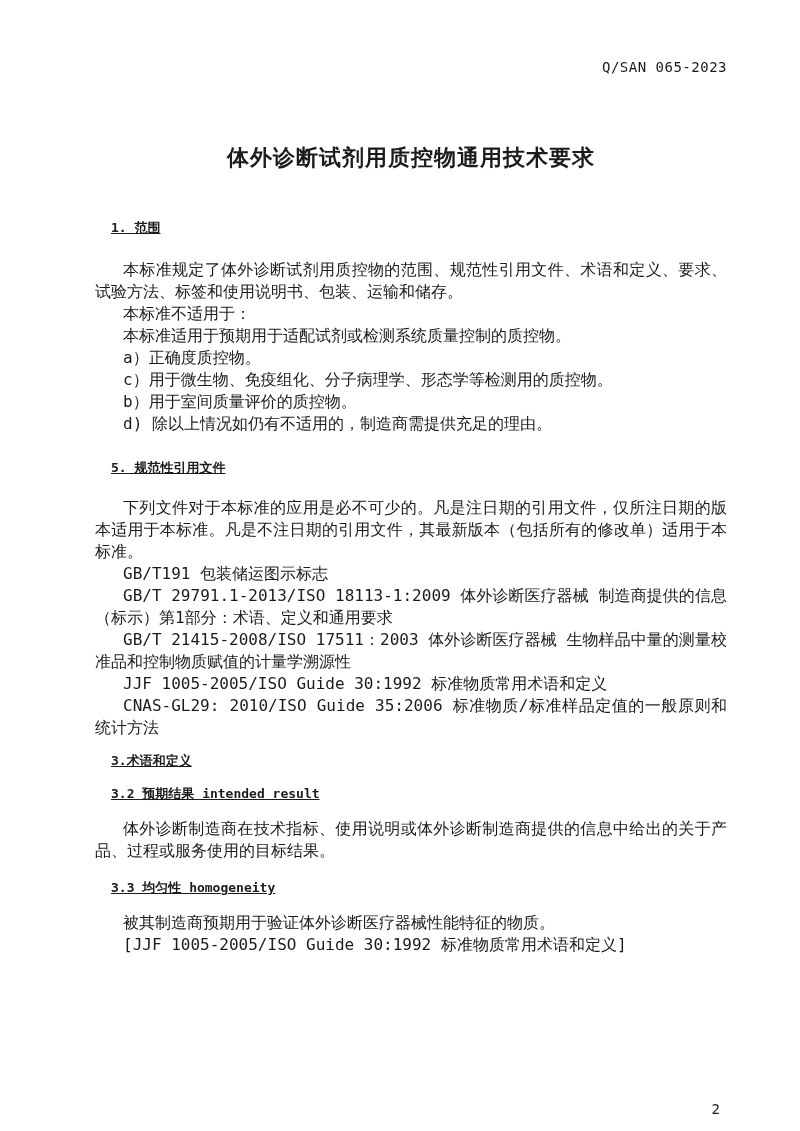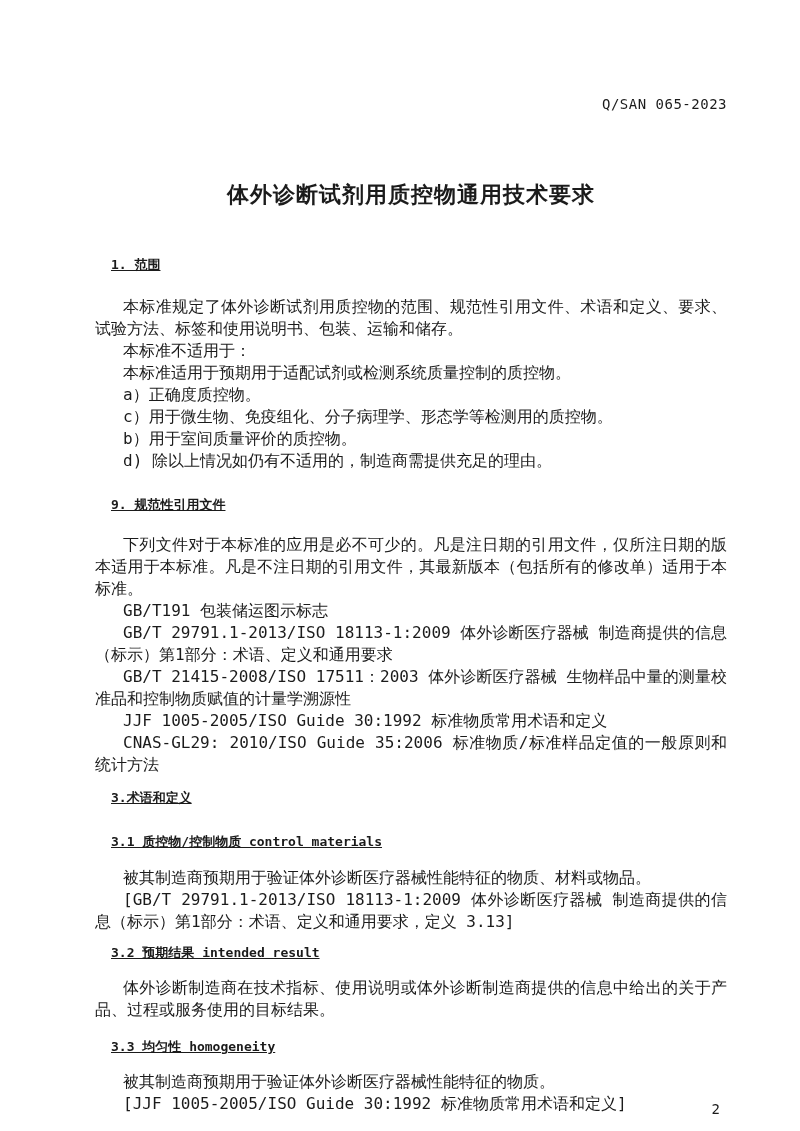--- a/index.html
+++ b/index.html
@@ -12,21 +12,21 @@
     height: 1131px;
     color: #1b1b1b;
     font-family: "DejaVu Sans Mono", "Liberation Mono", monospace;
     -webkit-font-smoothing: antialiased;
   }
   .page {
     position: relative;
     width: 800px;
     height: 1131px;
     box-sizing: border-box;
-    padding: 97px 73px 0 95px;
+    padding: 60px 73px 0 95px;
     background: #ffffff;
     overflow: hidden;
   }
   .doc-code {
     text-align: right;
     font-size: 14px;
     line-height: 15px;
     letter-spacing: 0.5px;
   }
   .doc-title {
@@ -89,39 +89,34 @@
       <p class="p">本标准不适用于：</p>
       <p class="p">本标准适用于预期用于适配试剂或检测系统质量控制的质控物。</p>
       <p class="p">a）正确度质控物。</p>
       <p class="p">c）用于微生物、免疫组化、分子病理学、形态学等检测用的质控物。</p>
       <p class="p">b）用于室间质量评价的质控物。</p>
       <p class="p">d) 除以上情况如仍有不适用的，制造商需提供充足的理由。</p>
     </div>
   </section>
 
   <section>
-    <h2 class="sec-heading h2">9. 规范性引用文件</h2>
+    <h2 class="sec-heading h2">5. 规范性引用文件</h2>
     <div class="body-s2">
       <p class="p">下列文件对于本标准的应用是必不可少的。凡是注日期的引用文件，仅所注日期的版本适用于本标准。凡是不注日期的引用文件，其最新版本（包括所有的修改单）适用于本标准。</p>
       <p class="p">GB/T191 包装储运图示标志</p>
       <p class="p">GB/T 29791.1-2013/ISO 18113-1:2009 体外诊断医疗器械 制造商提供的信息（标示）第1部分：术语、定义和通用要求</p>
       <p class="p">GB/T 21415-2008/ISO 17511：2003 体外诊断医疗器械 生物样品中量的测量校准品和控制物质赋值的计量学溯源性</p>
       <p class="p">JJF 1005-2005/ISO Guide 30:1992 标准物质常用术语和定义</p>
       <p class="p">CNAS-GL29: 2010/ISO Guide 35:2006 标准物质/标准样品定值的一般原则和统计方法</p>
     </div>
   </section>
 
   <section>
     <h2 class="sec-heading h3">3.术语和定义</h2>
 
-    <div>
-      <h3 class="sec-heading term-h1">3.1 质控物/控制物质 control materials</h3>
-      <p class="p term1-p1">被其制造商预期用于验证体外诊断医疗器械性能特征的物质、材料或物品。</p>
-      <p class="p">[GB/T 29791.1-2013/ISO 18113-1:2009 体外诊断医疗器械 制造商提供的信息（标示）第1部分：术语、定义和通用要求，定义 3.13]</p>
-    </div>
 
     <div>
       <h3 class="sec-heading term-h2">3.2 预期结果 intended result</h3>
       <p class="p term2-p1">体外诊断制造商在技术指标、使用说明或体外诊断制造商提供的信息中给出的关于产品、过程或服务使用的目标结果。</p>
     </div>
 
     <div>
       <h3 class="sec-heading term-h3">3.3 均匀性 homogeneity</h3>
       <p class="p term3-p1">被其制造商预期用于验证体外诊断医疗器械性能特征的物质。</p>
       <p class="p">[JJF 1005-2005/ISO Guide 30:1992 标准物质常用术语和定义]</p>

